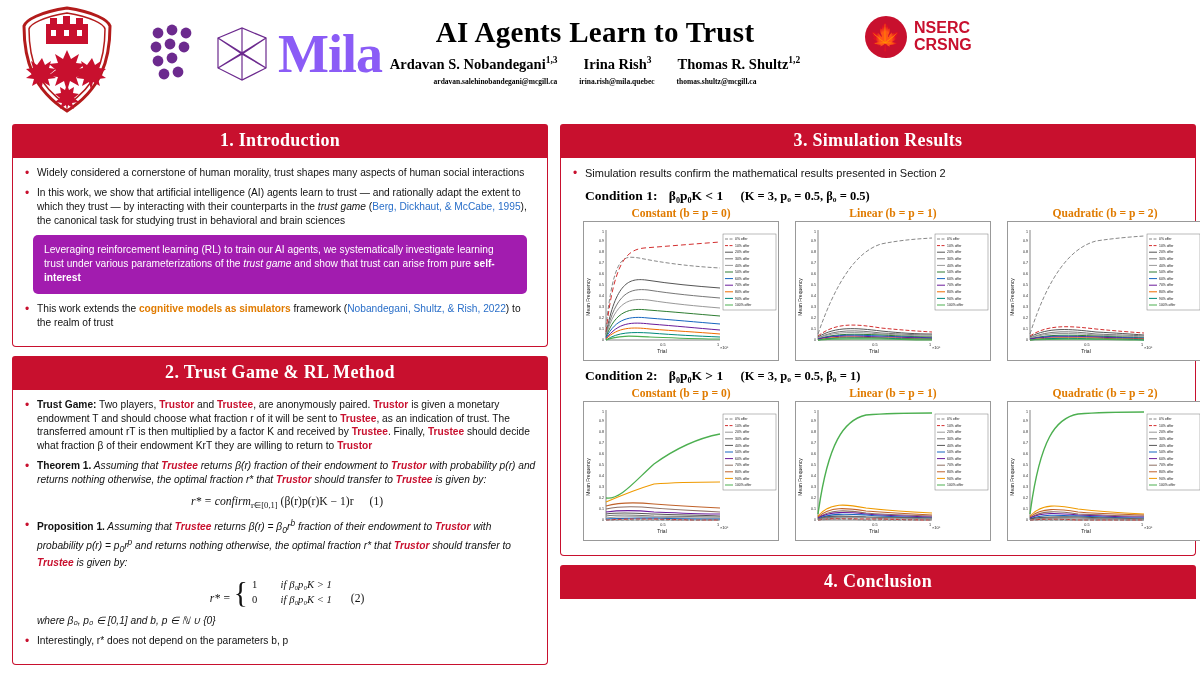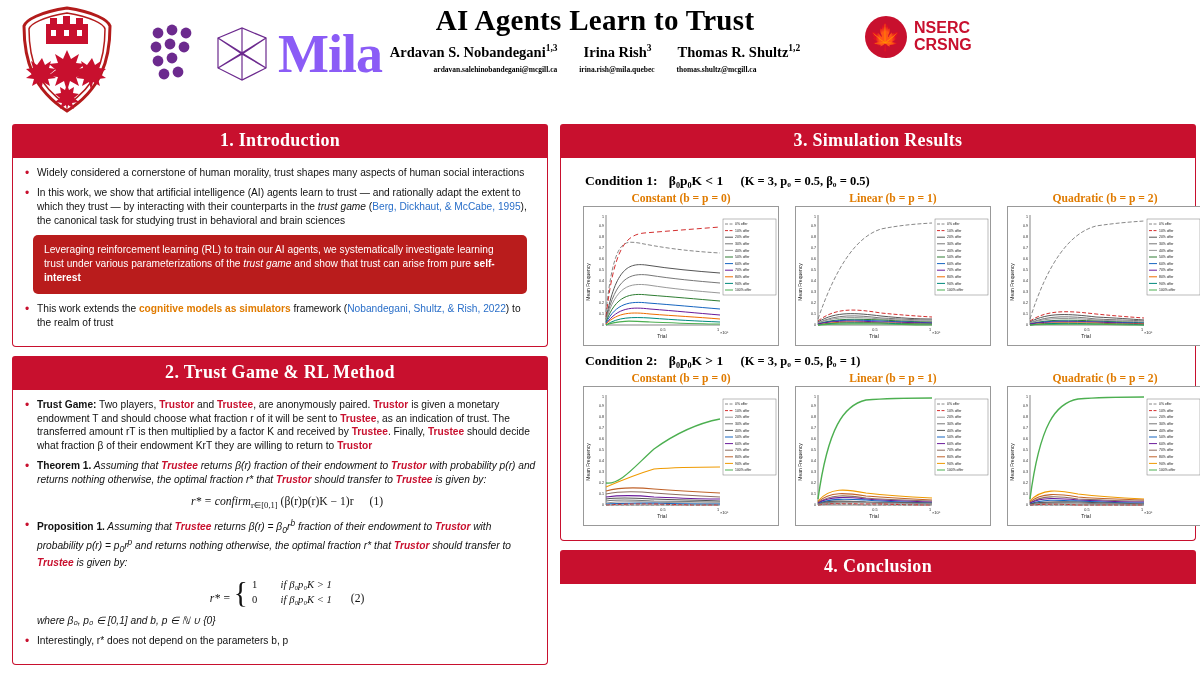--- a/index.html
+++ b/index.html
@@ -19,21 +19,21 @@
     position: absolute; left: 18px; top: 6px; width: 98px; height: 108px;
   }
   .mila-logo { position: absolute; left: 148px; top: 18px; height: 72px; display: flex; align-items: center; }
   .mila-dots { width: 62px; height: 62px; position: relative; }
   .mila-net { width: 60px; height: 60px; position: relative; margin-left: 2px; }
   .mila-text {
     font-family: Liberation Serif, serif;
     font-size: 54px; font-weight: bold; color: #8b5cf6; letter-spacing: -1px;
     margin-left: 6px; line-height: 1;
   }
-  .title-block { position: absolute; left: 330px; top: 4px; width: 530px; text-align: center; }
+  .title-block { position: absolute; left: 330px; top: 16px; width: 530px; text-align: center; }
   .poster-title { font-size: 29px; font-weight: bold; letter-spacing: .3px; }
   .authors { margin-top: 6px; font-size: 14.5px; font-weight: bold; display: flex; justify-content: center; gap: 26px; }
   .author { text-align: center; }
   .author .sup { font-size: 9.5px; vertical-align: super; font-weight: bold; }
   .emails { margin-top: 4px; font-size: 7.5px; display: flex; justify-content: center; gap: 22px; font-weight: bold; }
   .affil { margin-top: 5px; font-size: 10.5px; line-height: 1.3; }
   .affil .sup { font-size: 7.5px; vertical-align: super; }
 
   .nserc { position: absolute; left: 865px; top: 16px; display: flex; align-items: center; gap: 7px; }
   .nserc-leaf {
@@ -69,21 +69,21 @@
   ul.bul > li:before {
     content: "•"; position: absolute; left: 2px; top: -1px; color: #c8102e; font-size: 12px;
   }
   .rb { color: #c8102e; font-weight: bold; }
   .blue { color: #2a6fc9; }
   .orange { color: #e07b00; font-weight: bold; }
   .it { font-style: italic; }
   b { font-weight: bold; }
 
   .callout {
-    background: #b91c1c; color: #fff; border-radius: 5px; padding: 8px 11px;
+    background: #a21caf; color: #fff; border-radius: 5px; padding: 8px 11px;
     font-family: "Liberation Sans", sans-serif; font-size: 10.2px; line-height: 1.42;
     margin: 7px 0 8px 10px; width: calc(100% - 20px);
   }
 
   .eq { text-align: center; font-size: 11.6px; margin: 7px 0 2px; font-family: "Liberation Serif", serif; }
   .eq .num { margin-left: 16px; }
   .mono-sub { font-size: 8.6px; vertical-align: sub; }
 
   .cases { display: inline-flex; align-items: center; gap: 4px; }
   .brace { font-size: 30px; line-height: .8; font-weight: 300; }
@@ -249,20 +249,23 @@
       </div>
     </div>
   </div>
 
   <div class="col-right">
 
     <div class="section">
       <div class="sec-head">3. Simulation Results</div>
       <div class="sec-body">
 
+        <ul class="bul">
+          <li style="font-size:11px"><span>Simulation results confirm the mathematical results presented in Section 2</span></li>
+        </ul>
 
         <div class="cond-line">
           <span>Condition 1:</span>
           <span style="margin-left:8px">β₀p₀K &lt; 1</span>
           <span class="params">(K = 3, p₀ = 0.5, β₀ = 0.5)</span>
         </div>
 
         <div class="grid3">
 
           <div class="panel">

